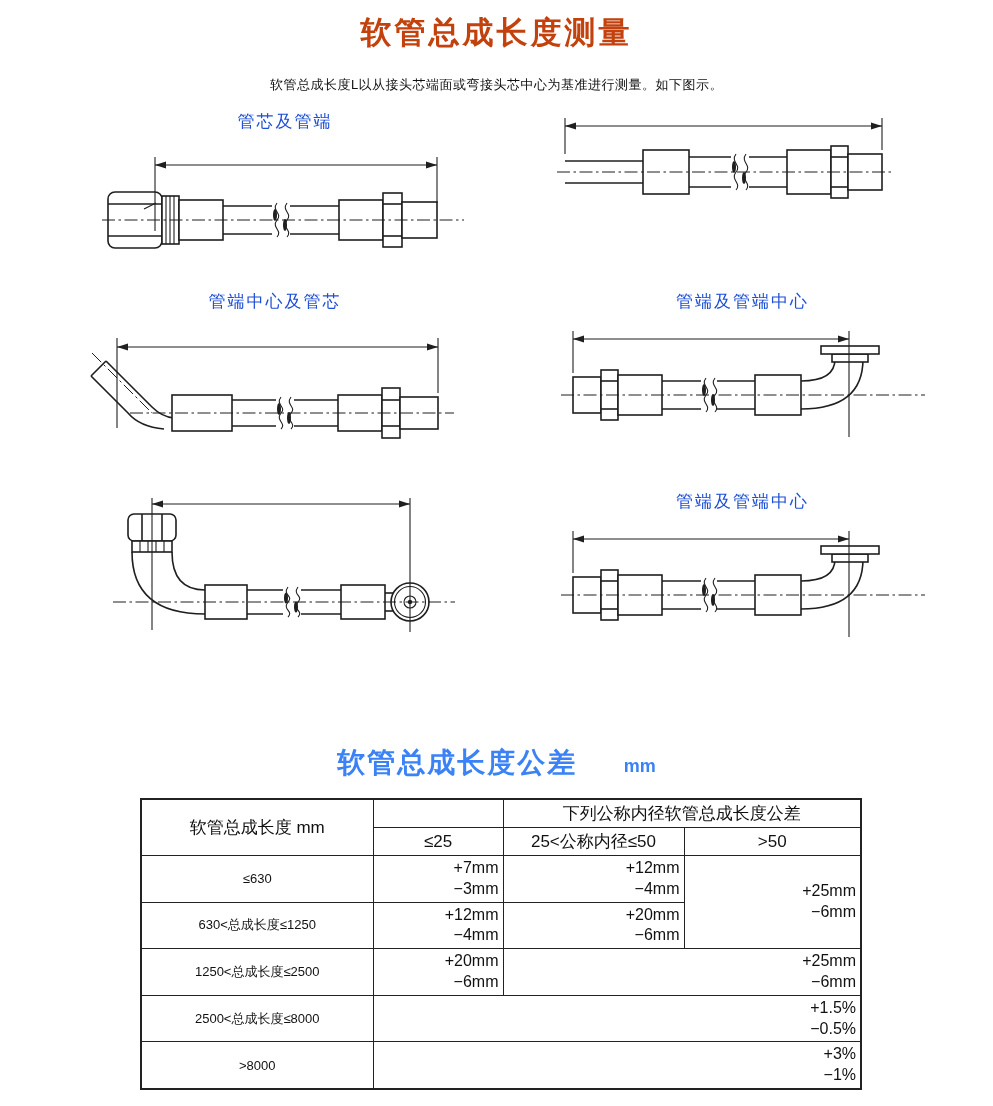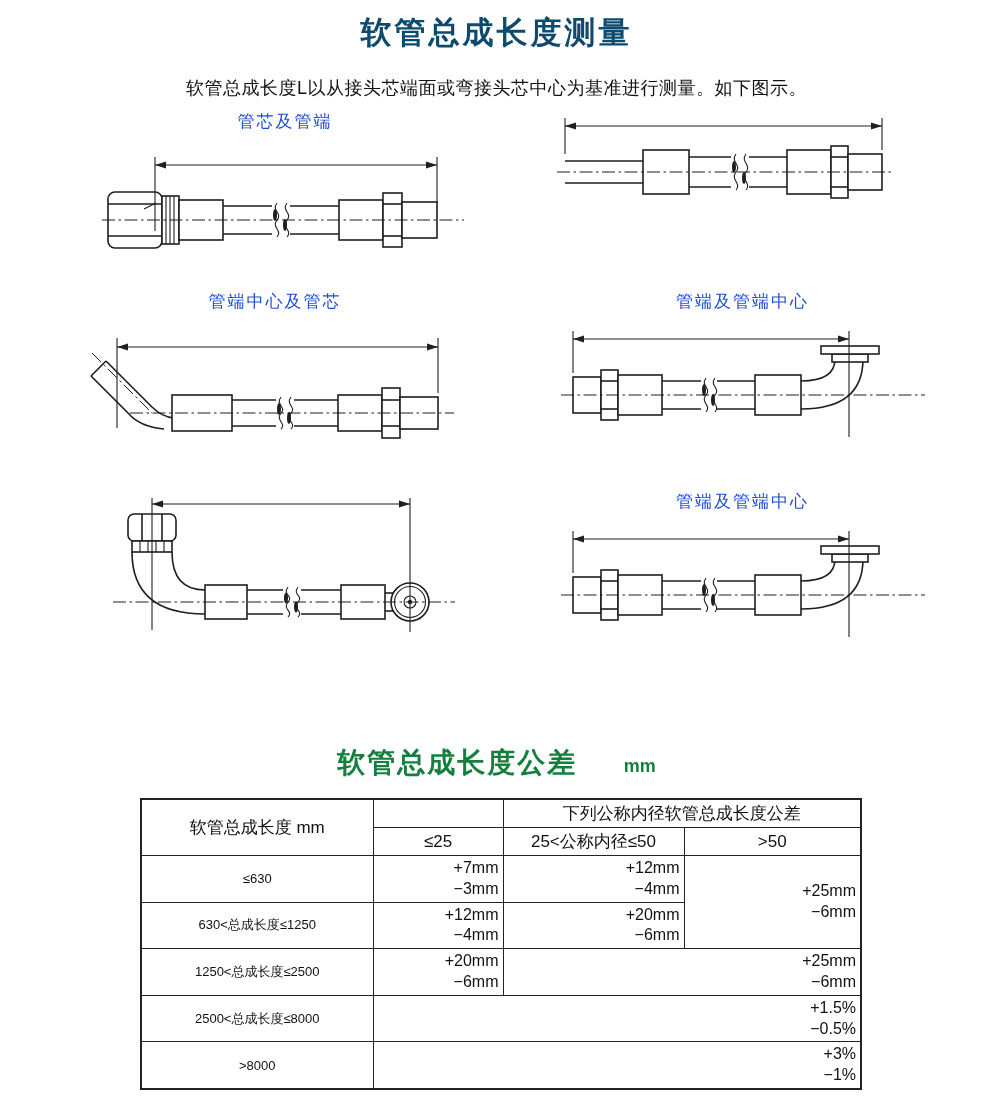--- a/index.html
+++ b/index.html
@@ -8,42 +8,42 @@
     width:993px;height:1106px;
     background:#ffffff;
     margin:0 auto;
     font-family:"Liberation Sans", sans-serif;
     color:#1a1a1a;
     overflow:hidden;
   }
   .title{
     position:absolute;top:12px;left:0;width:100%;
     text-align:center;font-size:31px;font-weight:bold;
-    letter-spacing:3px;margin:0;color:#0c4a6e;
+    letter-spacing:3px;margin:0;color:#c2410c;
   }
   .subtitle{
     position:absolute;top:76px;left:0;width:100%;
-    text-align:center;font-size:18px;margin:0;color:#111;
+    text-align:center;font-size:13px;margin:0;color:#111;
     letter-spacing:0.5px;
   }
   figure.diag{position:absolute;margin:0;text-align:center;}
   figure.diag figcaption{
     font-size:17px;color:#1d4ed8;letter-spacing:2px;margin:0 0 12px 0;
   }
   figure.diag svg{display:block;}
   
   .s{fill:#ffffff;stroke:#1f1f1f;stroke-width:1.6;}
   .k{fill:none;stroke:#1f1f1f;stroke-width:1.6;}
   .t{fill:none;stroke:#1f1f1f;stroke-width:1.1;}
   .cl{fill:none;stroke:#1f1f1f;stroke-width:1;stroke-dasharray:13 3.5 2.5 3.5;}
   .dim{fill:none;stroke:#1f1f1f;stroke-width:1.1;}
   .ah{fill:#1f1f1f;stroke:none;}
   .lens{fill:#1f1f1f;stroke:none;}
   .ttl-row{
-    position:absolute;top:744px;left:0;width:100%;text-align:center;color:#15803d;
+    position:absolute;top:744px;left:0;width:100%;text-align:center;color:#3b82f6;
   }
   .ttl-row h2{
     display:inline-block;font-size:28px;font-weight:bold;margin:0;
     letter-spacing:2px;vertical-align:baseline;
   }
   .ttl-row .unit{
     display:inline-block;font-size:18px;font-weight:bold;margin-left:42px;
     vertical-align:baseline;
   }
   table.tol{

